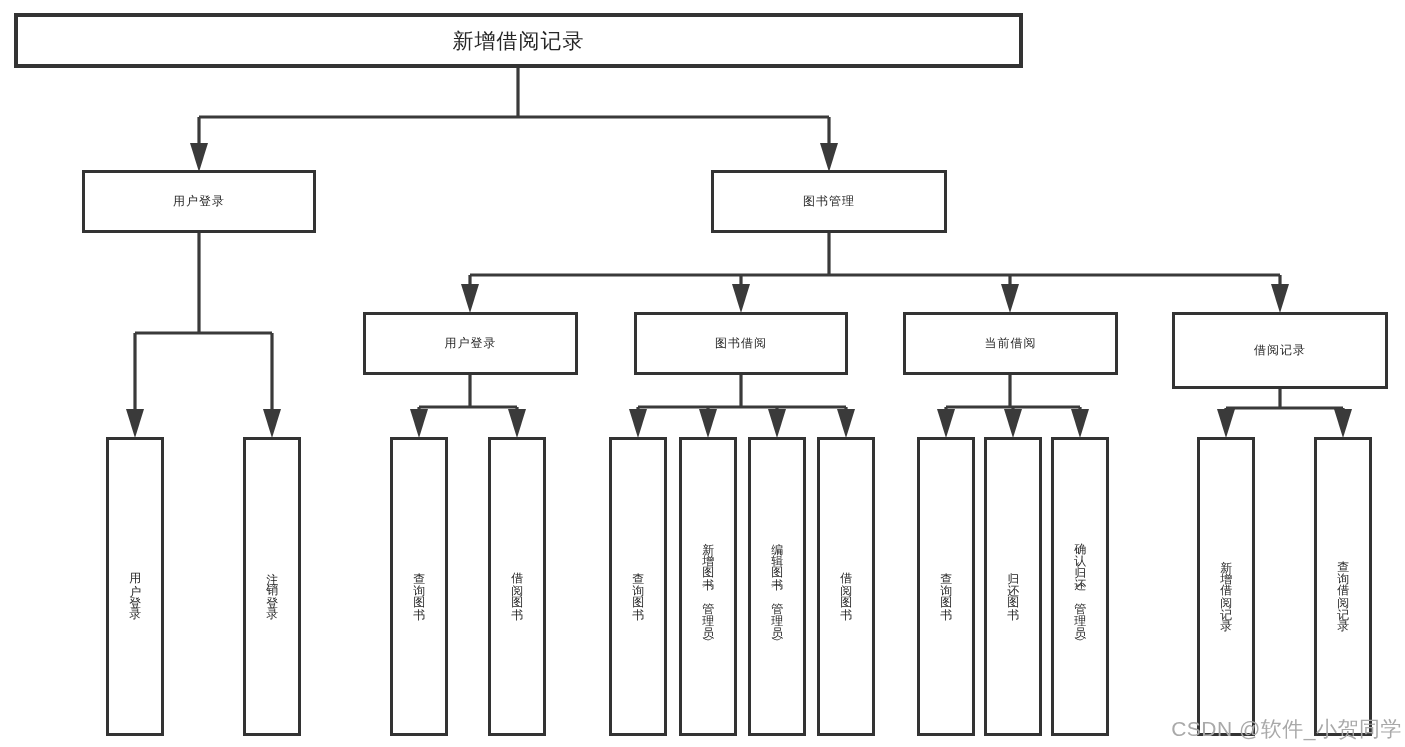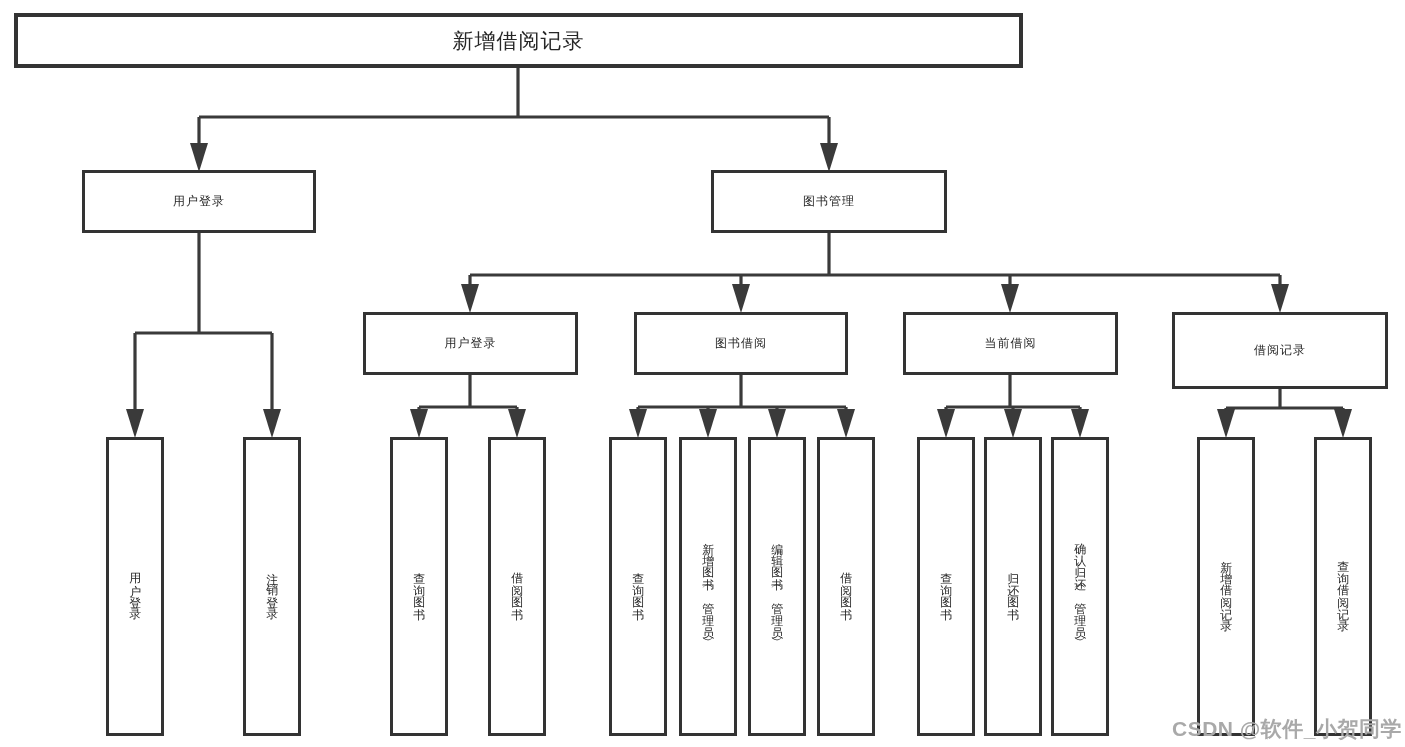--- a/index.html
+++ b/index.html
@@ -40,21 +40,20 @@
     line-height:1.05;
     white-space:nowrap;
   }
   .watermark{
     position:absolute;
     right:3px;bottom:4px;
     font-size:21px;
     color:var(--watermark);
     z-index:3;
     letter-spacing:0.5px;
-    font-weight:bold;
   }
 </style>
 </head>
 <body>
 
 <div class="stage">
 
   <svg class="connectors" viewBox="0 0 1405 747" aria-hidden="true">
 
     <path d="M518 68 V117 M199 117 H829 M199 117 V150 M829 117 V150"></path>

